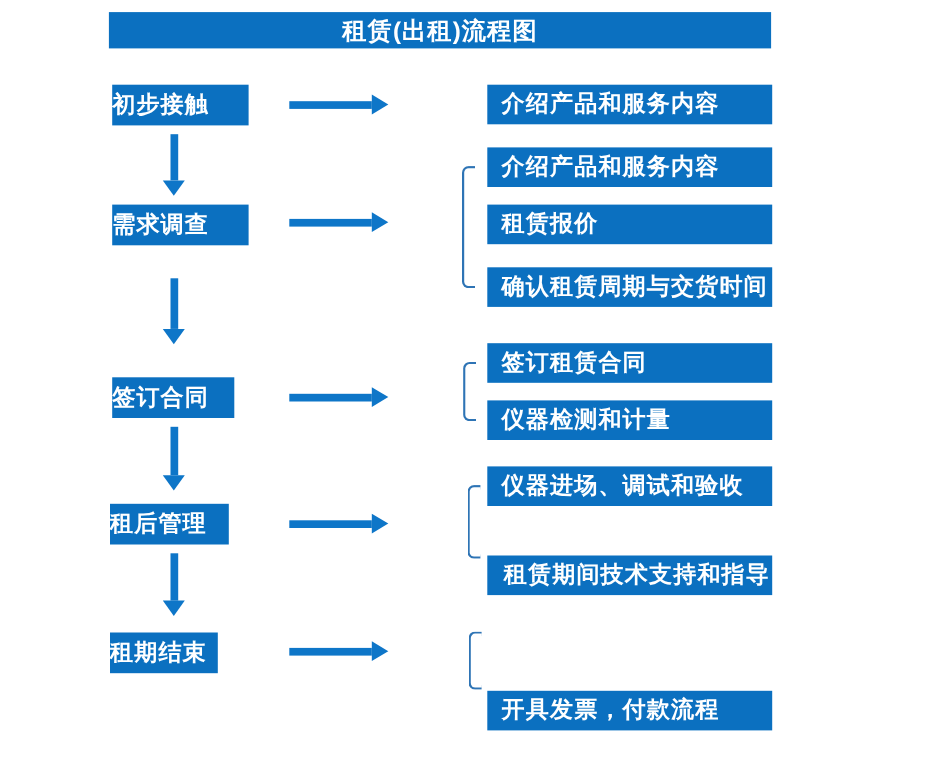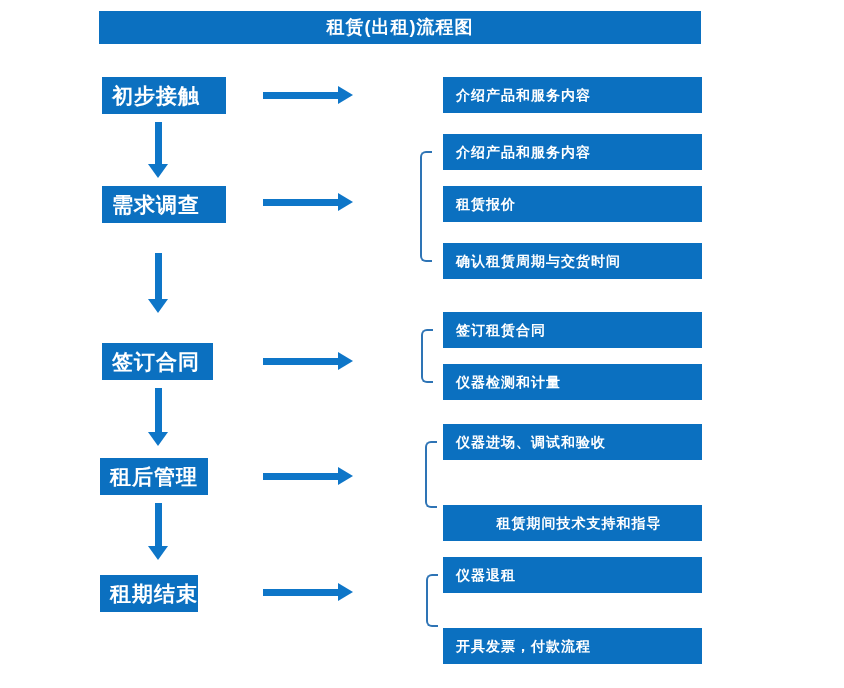--- a/index.html
+++ b/index.html
@@ -10,38 +10,38 @@
     --background:#FFFFFF;
   }
   html,body{margin:0;padding:0;background:var(--background);}
   .canvas{
     position:relative;width:844px;height:688px;background:var(--background);
     overflow:hidden;font-family:"Liberation Sans",sans-serif;
   }
   .title-bar{
     position:absolute;left:99px;top:11px;width:602px;height:33px;
     background:var(--box-blue);color:var(--text-white);
-    font-size:18px;font-weight:bold;text-align:center;line-height:33px;
+    font-size:22px;font-weight:bold;text-align:center;line-height:33px;
     letter-spacing:1px;
   }
   .step{
     position:absolute;height:37px;background:var(--box-blue);
     color:var(--text-white);font-size:21px;font-weight:bold;
-    line-height:37px;padding-left:10px;box-sizing:border-box;
+    line-height:37px;box-sizing:border-box;
     letter-spacing:1px;white-space:nowrap;
   }
   .s1{left:102px;top:77px;width:124px;}
   .s2{left:102px;top:186px;width:124px;}
   .s3{left:102px;top:343px;width:111px;}
   .s4{left:100px;top:458px;width:108px;}
   .s5{left:100px;top:575px;width:98px;}
   .detail{
     position:absolute;left:443px;width:259px;height:36px;
     background:var(--box-blue);color:var(--text-white);
-    font-size:14px;font-weight:bold;line-height:36px;padding-left:13px;
+    font-size:21px;font-weight:bold;line-height:36px;padding-left:13px;
     box-sizing:border-box;letter-spacing:1px;white-space:nowrap;
   }
   .vshaft{position:absolute;left:155px;width:7px;background:var(--arrow-blue);}
   .vhead{
     position:absolute;left:148px;width:0;height:0;
     border-left:10px solid transparent;border-right:10px solid transparent;
     border-top:14px solid var(--arrow-blue);
   }
   .hshaft{position:absolute;left:263px;width:75px;height:7px;background:var(--arrow-blue);}
   .hhead{
@@ -120,16 +120,15 @@
   <div class="detail" style="top:134px;">介绍产品和服务内容</div>
   <div class="detail" style="top:186px;">租赁报价</div>
   <div class="detail" style="top:243px;">确认租赁周期与交货时间</div>
 
   <div class="detail" style="top:312px;">签订租赁合同</div>
   <div class="detail" style="top:424px;">仪器进场、调试和验收</div>
 
   <div class="detail" style="top:364px;">仪器检测和计量</div>
   <div class="detail" style="top:505px;text-align:center;">租赁期间技术支持和指导</div>
 
-  <div class="detail" style="top:557px;">仪器退租</div>
   <div class="detail" style="top:628px;">开具发票，付款流程</div>
 
 </div>
 
 </body></html>

